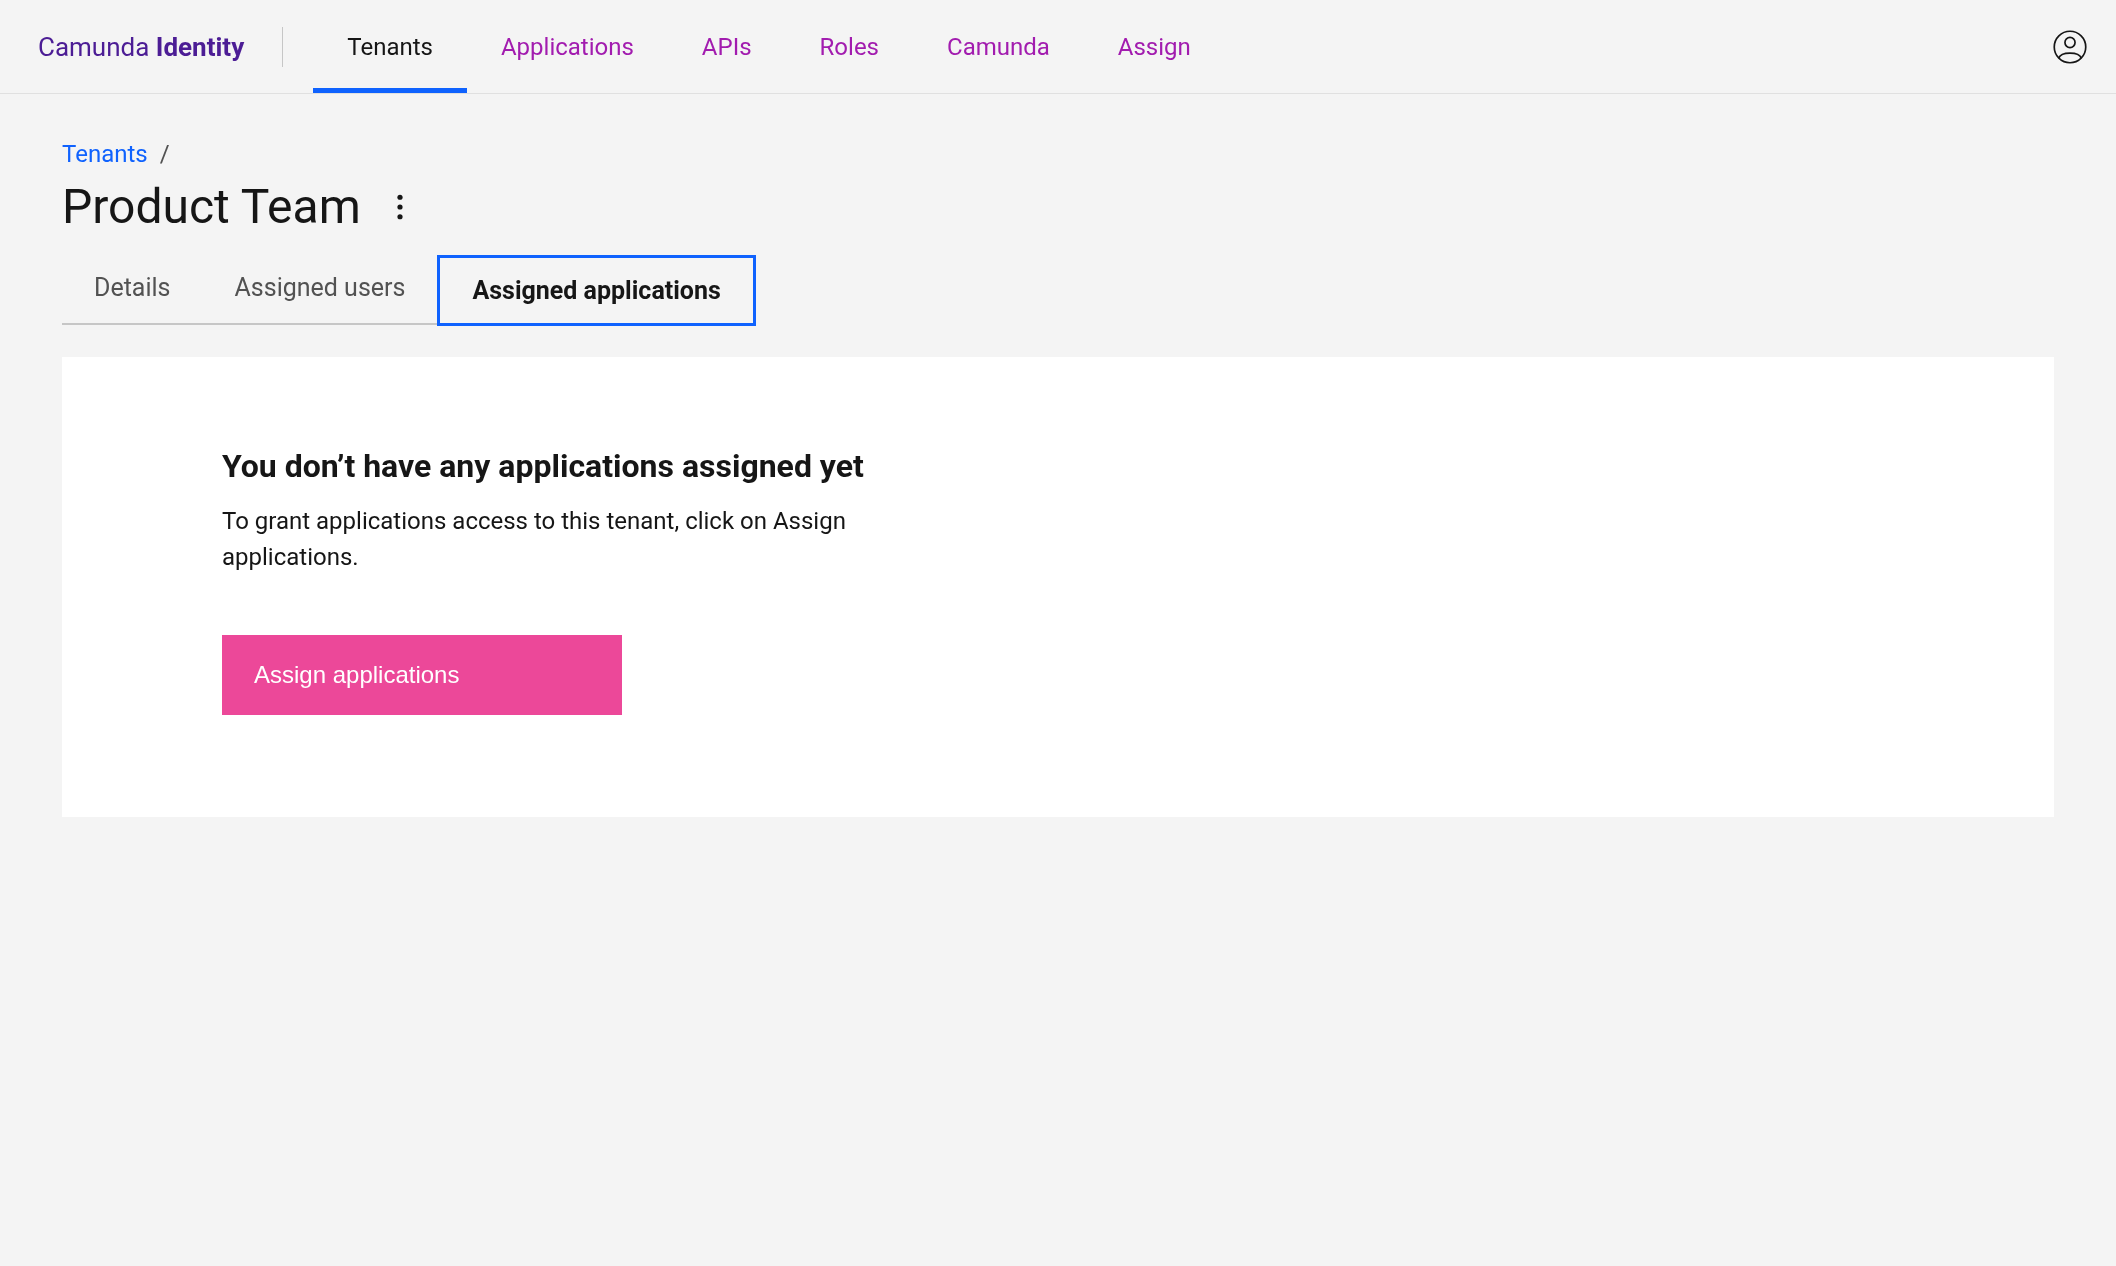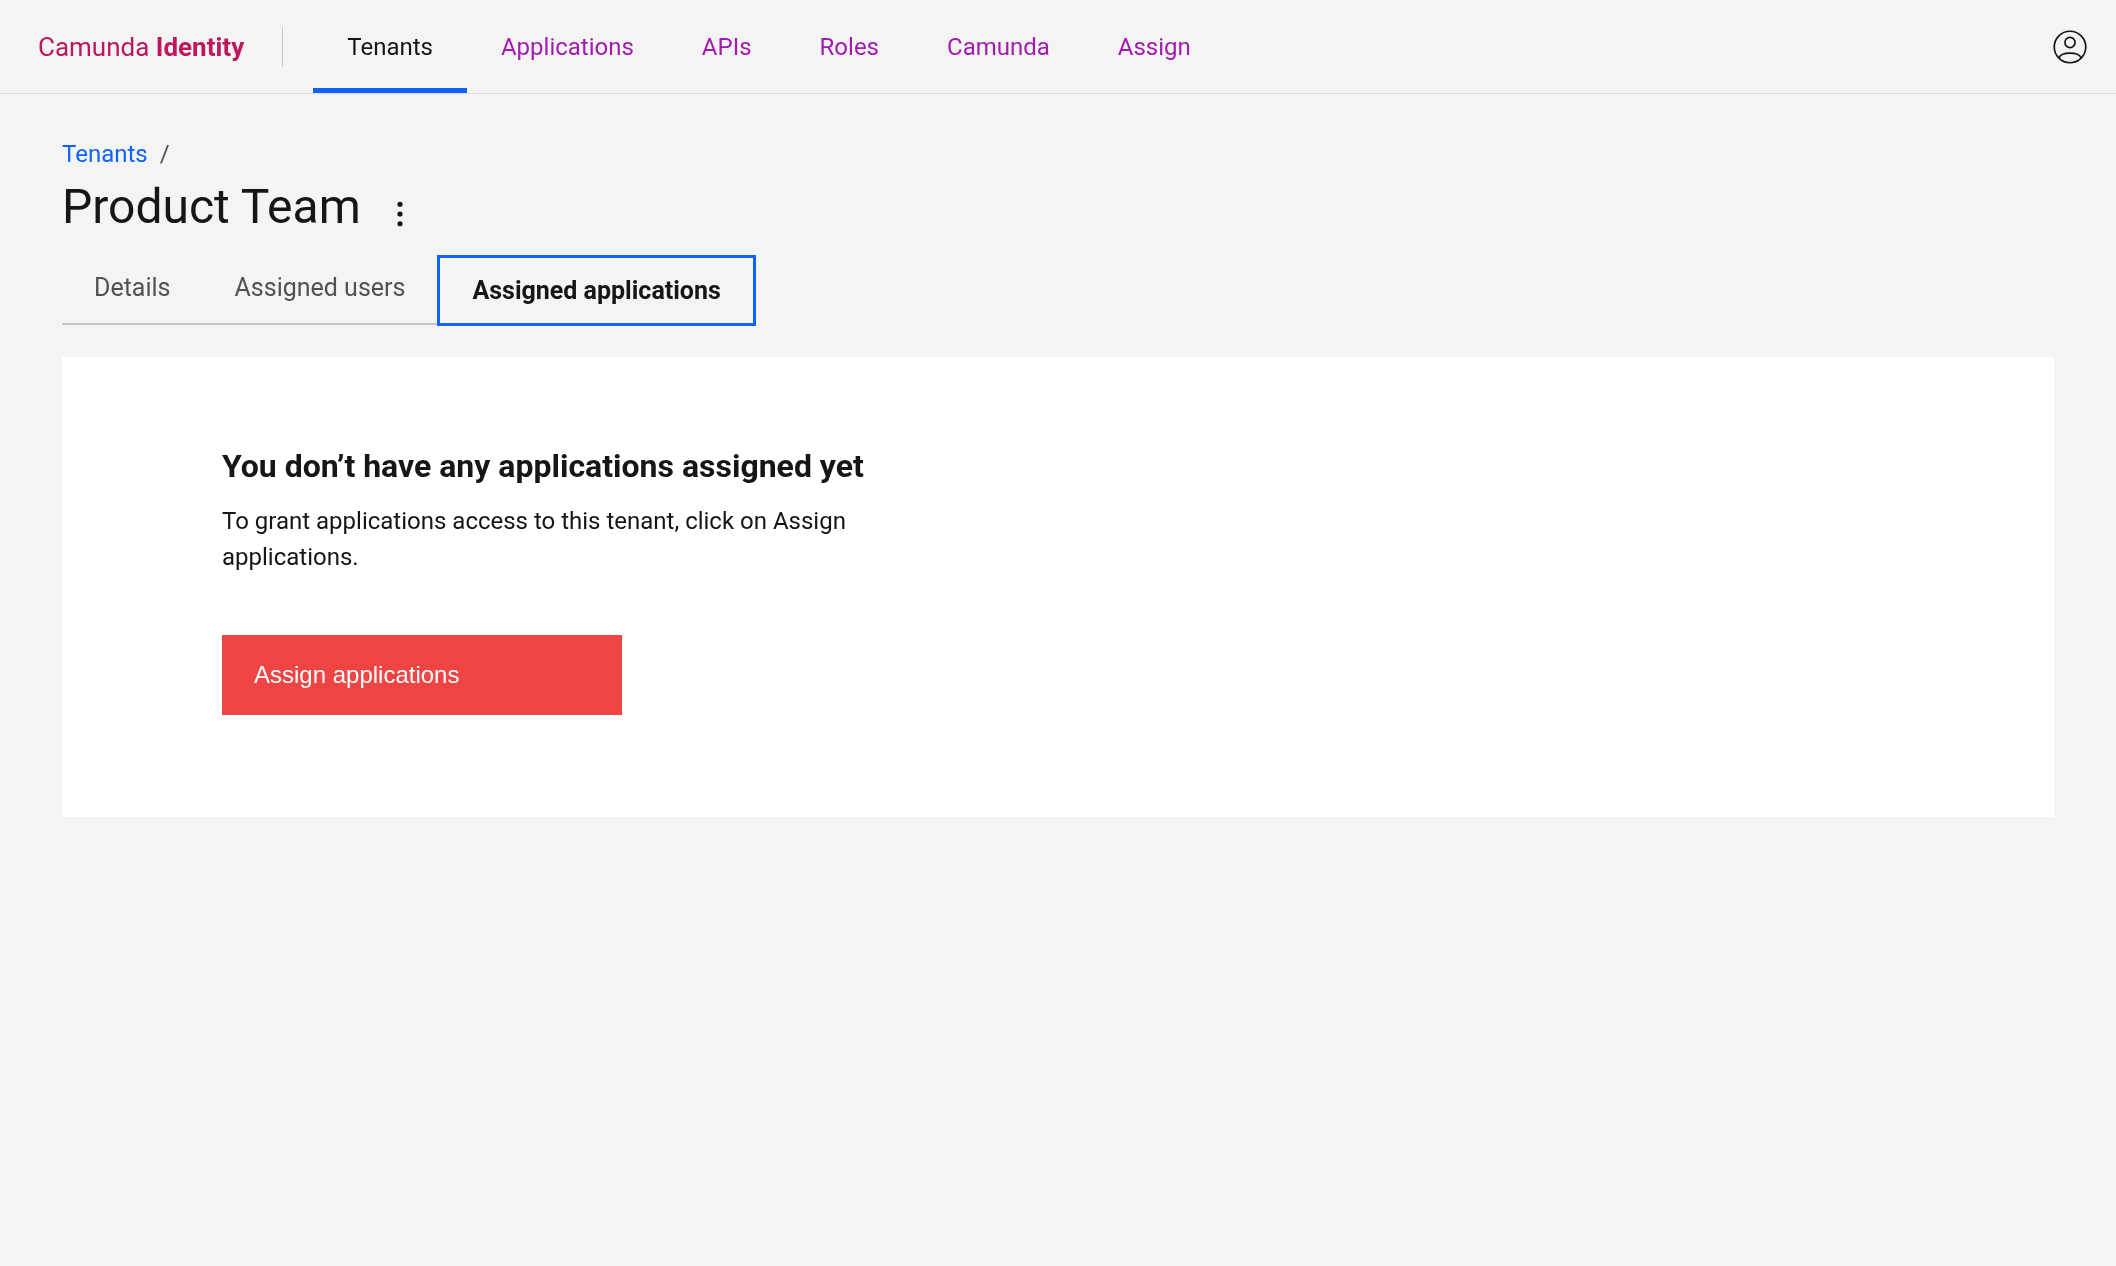--- a/index.html
+++ b/index.html
@@ -19,21 +19,21 @@
       align-items: center;
       height: 94px;
       border-bottom: 1px solid #e0e0e0;
       background: #f4f4f4;
       padding: 0;
     }
     .brand {
       font-size: 26px;
       padding: 0 38px;
       font-weight: 400;
-      color: #be185d;
+      color: #4c1d95;
     }
     .brand strong {
       font-weight: 700;
     }
     .vdivider {
       width: 1px;
       height: 40px;
       background: #c6c6c6;
       margin-right: 30px;
     }
@@ -89,21 +89,21 @@
     .breadcrumb-link {
       color: #0f62fe;
       cursor: pointer;
     }
     .breadcrumb-sep {
       color: #525252;
       margin: 0 12px;
     }
     .page-title-row {
       display: flex;
-      align-items: flex-end;
+      align-items: center;
       gap: 27px;
       margin-bottom: 20px;
     }
     .page-title {
       font-size: 48px;
       font-weight: 400;
       color: #161616;
     }
     .overflow-menu {
       cursor: pointer;
@@ -142,21 +142,21 @@
       margin-bottom: 18px;
     }
     .empty-desc {
       font-size: 24px;
       color: #161616;
       line-height: 1.5;
       max-width: 740px;
       margin-bottom: 60px;
     }
     .primary-btn {
-      background: #ef4444;
+      background: #ec4899;
       color: #ffffff;
       border: none;
       padding: 0 32px;
       height: 80px;
       font-size: 24px;
       cursor: pointer;
       display: inline-flex;
       align-items: center;
       min-width: 400px;
       text-align: left;

